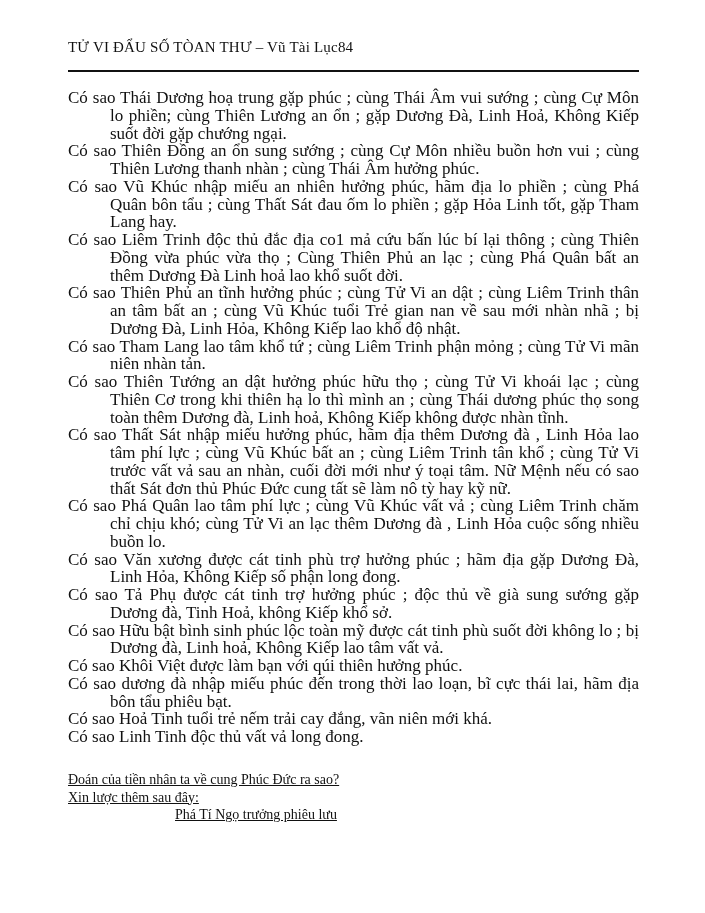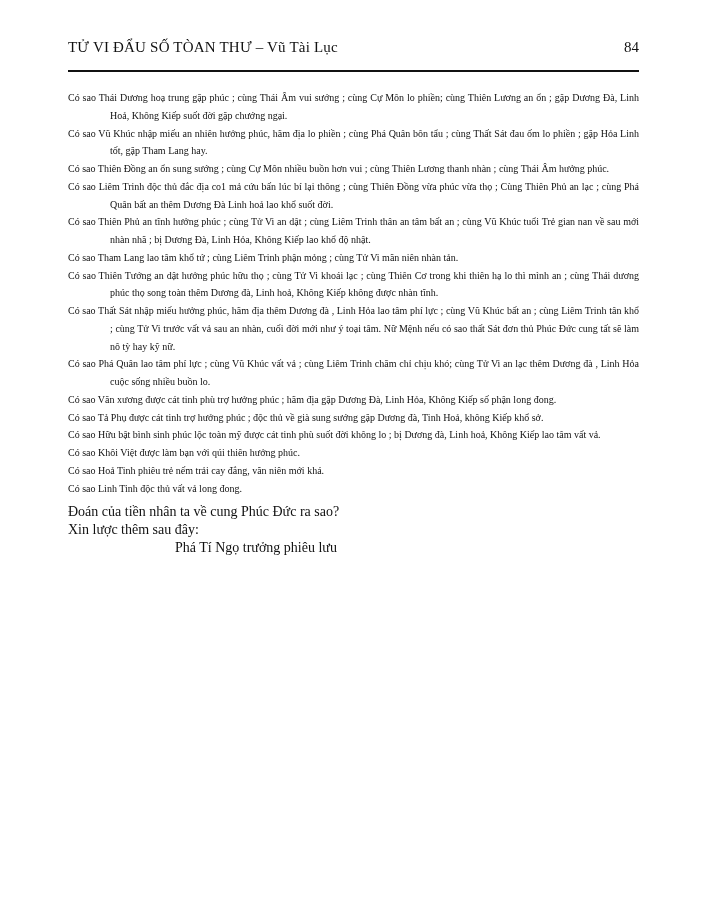--- a/index.html
+++ b/index.html
@@ -14,74 +14,75 @@
     margin: 0 auto;
     background: #ffffff;
     color: #111111;
     font-family: "Liberation Serif", "DejaVu Serif", serif;
     overflow: hidden;
     box-sizing: border-box;
     padding: 38px 66px 0 68px;
   }
   .header {
     display: flex;
-    justify-content: space-between;
     align-items: baseline;
     font-size: 15px;
     line-height: 18px;
   }
   .header .title { letter-spacing: 0.2px; }
   .divider {
     border: 0;
     border-top: 2px solid #111111;
     margin: 14px 0 8px 0;
   }
   .body-text {
-    font-size: 10px;
+    font-size: 17px;
     line-height: 17.75px;
     text-align: justify;
     margin-top: 17px;
   }
   .body-text p {
     margin: 0;
     padding-left: 42px;
     text-indent: -42px;
   }
   .footer-block {
-    margin-top: 6px;
+    margin-top: 25px;
     font-size: 14px;
     line-height: 17.75px;
+    text-decoration: underline;
   }
   .footer-block p { margin: 0; }
   .footer-block .verse { margin-left: 107px; }
 </style>
 </head>
 <body>
 
 <div class="page">
   <div class="header">
     <span class="title">TỬ VI ĐẨU SỐ TÒAN THƯ – Vũ Tài Lục</span>
     <span class="page-number">84</span>
   </div>
   <hr class="divider">
   <div class="body-text">
     <p>Có sao Thái Dương hoạ trung gặp phúc ; cùng Thái Âm vui sướng ; cùng Cự Môn lo phiền; cùng Thiên Lương an ổn ; gặp Dương Đà, Linh Hoả, Không Kiếp suốt đời gặp chướng ngại.</p>
+    <p>Có sao Thiên Đồng an ổn sung sướng ; cùng Cự Môn nhiều buồn hơn vui ; cùng Thiên Lương thanh nhàn ; cùng Thái Âm hưởng phúc.</p>
     <p>Có sao Vũ Khúc nhập miếu an nhiên hưởng phúc, hãm địa lo phiền ; cùng Phá Quân bôn tẩu ; cùng Thất Sát đau ốm lo phiền ; gặp Hỏa Linh tốt, gặp Tham Lang hay.</p>
-    <p>Có sao Thiên Đồng an ổn sung sướng ; cùng Cự Môn nhiều buồn hơn vui ; cùng Thiên Lương thanh nhàn ; cùng Thái Âm hưởng phúc.</p>
     <p>Có sao Liêm Trinh độc thủ đắc địa co1 mả cứu bấn lúc bí lại thông ; cùng Thiên Đồng vừa phúc vừa thọ ; Cùng Thiên Phủ an lạc ; cùng Phá Quân bất an thêm Dương Đà Linh hoả lao khổ suốt đời.</p>
     <p>Có sao Thiên Phủ an tĩnh hưởng phúc ; cùng Tử Vi an dật ; cùng Liêm Trinh thân an tâm bất an ; cùng Vũ Khúc tuổi Trẻ gian nan về sau mới nhàn nhã ; bị Dương Đà, Linh Hỏa, Không Kiếp lao khổ độ nhật.</p>
     <p>Có sao Tham Lang lao tâm khổ tứ ; cùng Liêm Trinh phận mỏng ; cùng Tử Vi mãn niên nhàn tản.</p>
     <p>Có sao Thiên Tướng an dật hưởng phúc hữu thọ ; cùng Tử Vi khoái lạc ; cùng Thiên Cơ trong khi thiên hạ lo thì mình an ; cùng Thái dương phúc thọ song toàn thêm Dương đà, Linh hoả, Không Kiếp không được nhàn tĩnh.</p>
     <p>Có sao Thất Sát nhập miếu hưởng phúc, hãm địa thêm Dương đà , Linh Hỏa lao tâm phí lực ; cùng Vũ Khúc bất an ; cùng Liêm Trinh tân khổ ; cùng Tử Vi trước vất vả sau an nhàn, cuối đời mới như ý toại tâm. Nữ Mệnh nếu có sao thất Sát đơn thủ Phúc Đức cung tất sẽ làm nô tỳ hay kỹ nữ.</p>
     <p>Có sao Phá Quân lao tâm phí lực ; cùng Vũ Khúc vất vả ; cùng Liêm Trinh chăm chỉ chịu khó; cùng Tử Vi an lạc thêm Dương đà , Linh Hỏa cuộc sống nhiều buồn lo.</p>
     <p>Có sao Văn xương được cát tinh phù trợ hưởng phúc ; hãm địa gặp Dương Đà, Linh Hỏa, Không Kiếp số phận long đong.</p>
     <p>Có sao Tả Phụ được cát tinh trợ hưởng phúc ; độc thủ về già sung sướng gặp Dương đà, Tinh Hoả, không Kiếp khổ sở.</p>
     <p>Có sao Hữu bật bình sinh phúc lộc toàn mỹ được cát tinh phù suốt đời không lo ; bị Dương đà, Linh hoả, Không Kiếp lao tâm vất vả.</p>
     <p>Có sao Khôi Việt được làm bạn với qúi thiên hưởng phúc.</p>
-    <p>Có sao Hoả Tinh phiêu trẻ nếm trải cay đắng, vãn niên mới khá.</p>
+    <p>Có sao dương đà nhập miếu phúc đến trong thời lao loạn, bĩ cực thái lai, hãm địa bôn tẩu phiêu bạt.</p>
+    <p>Có sao Hoả Tinh tuổi trẻ nếm trải cay đắng, vãn niên mới khá.</p>
     <p>Có sao Linh Tinh độc thủ vất vả long đong.</p>
   </div>
   <div class="footer-block">
     <p>Đoán của tiền nhân ta về cung Phúc Đức ra sao?</p>
     <p>Xin lược thêm sau đây:</p>
     <p class="verse">Phá Tí Ngọ trưởng phiêu lưu</p>
   </div>
 </div>
 
 </body></html>

